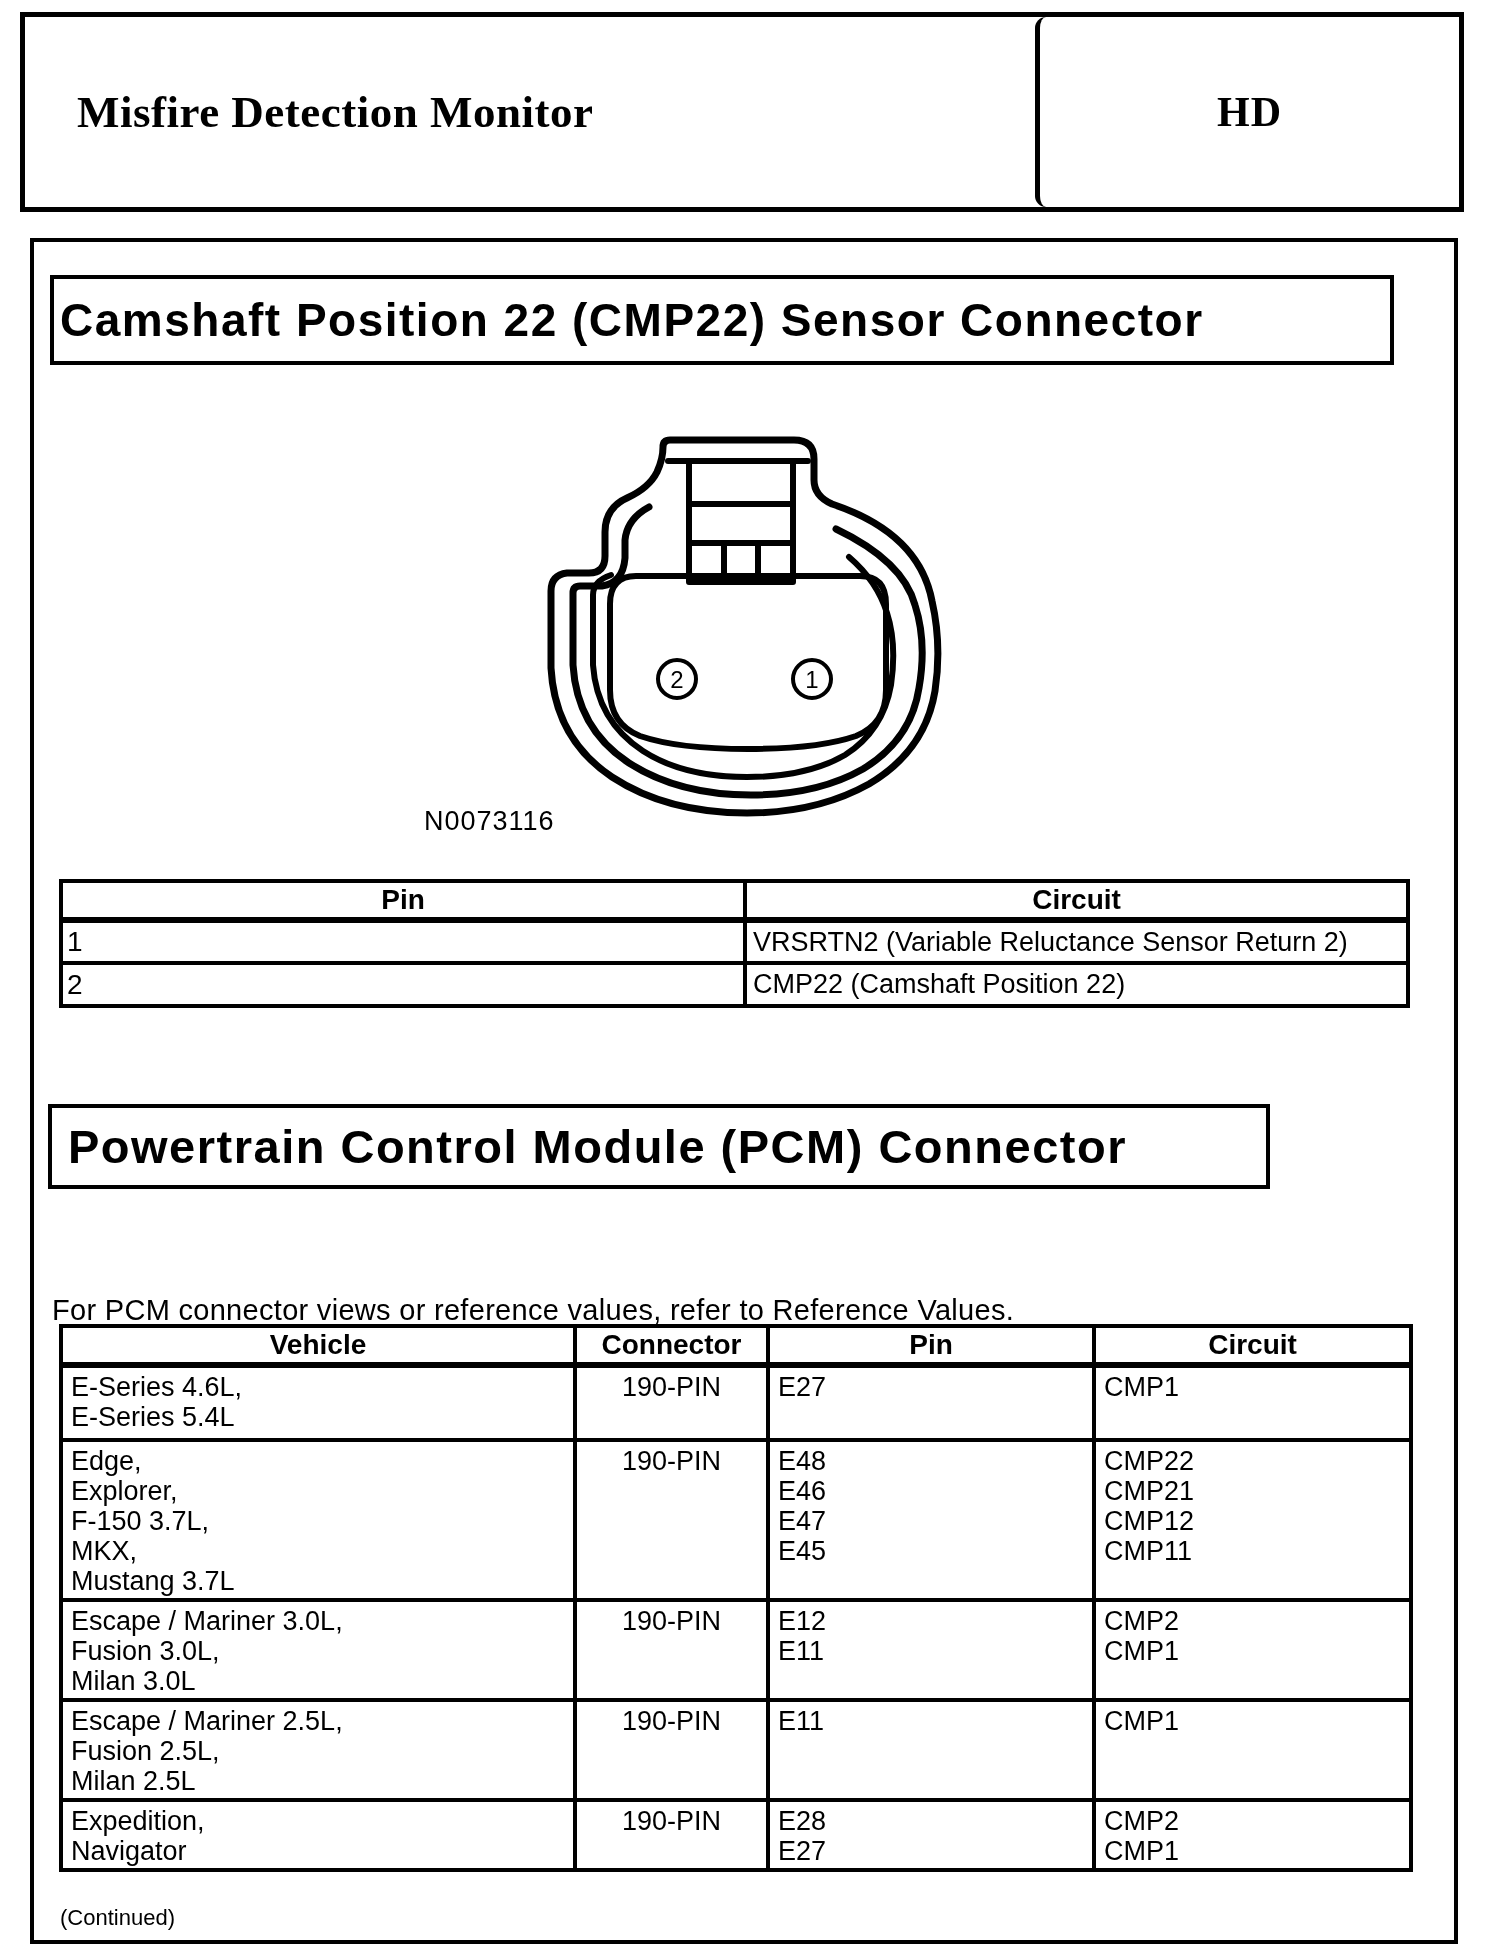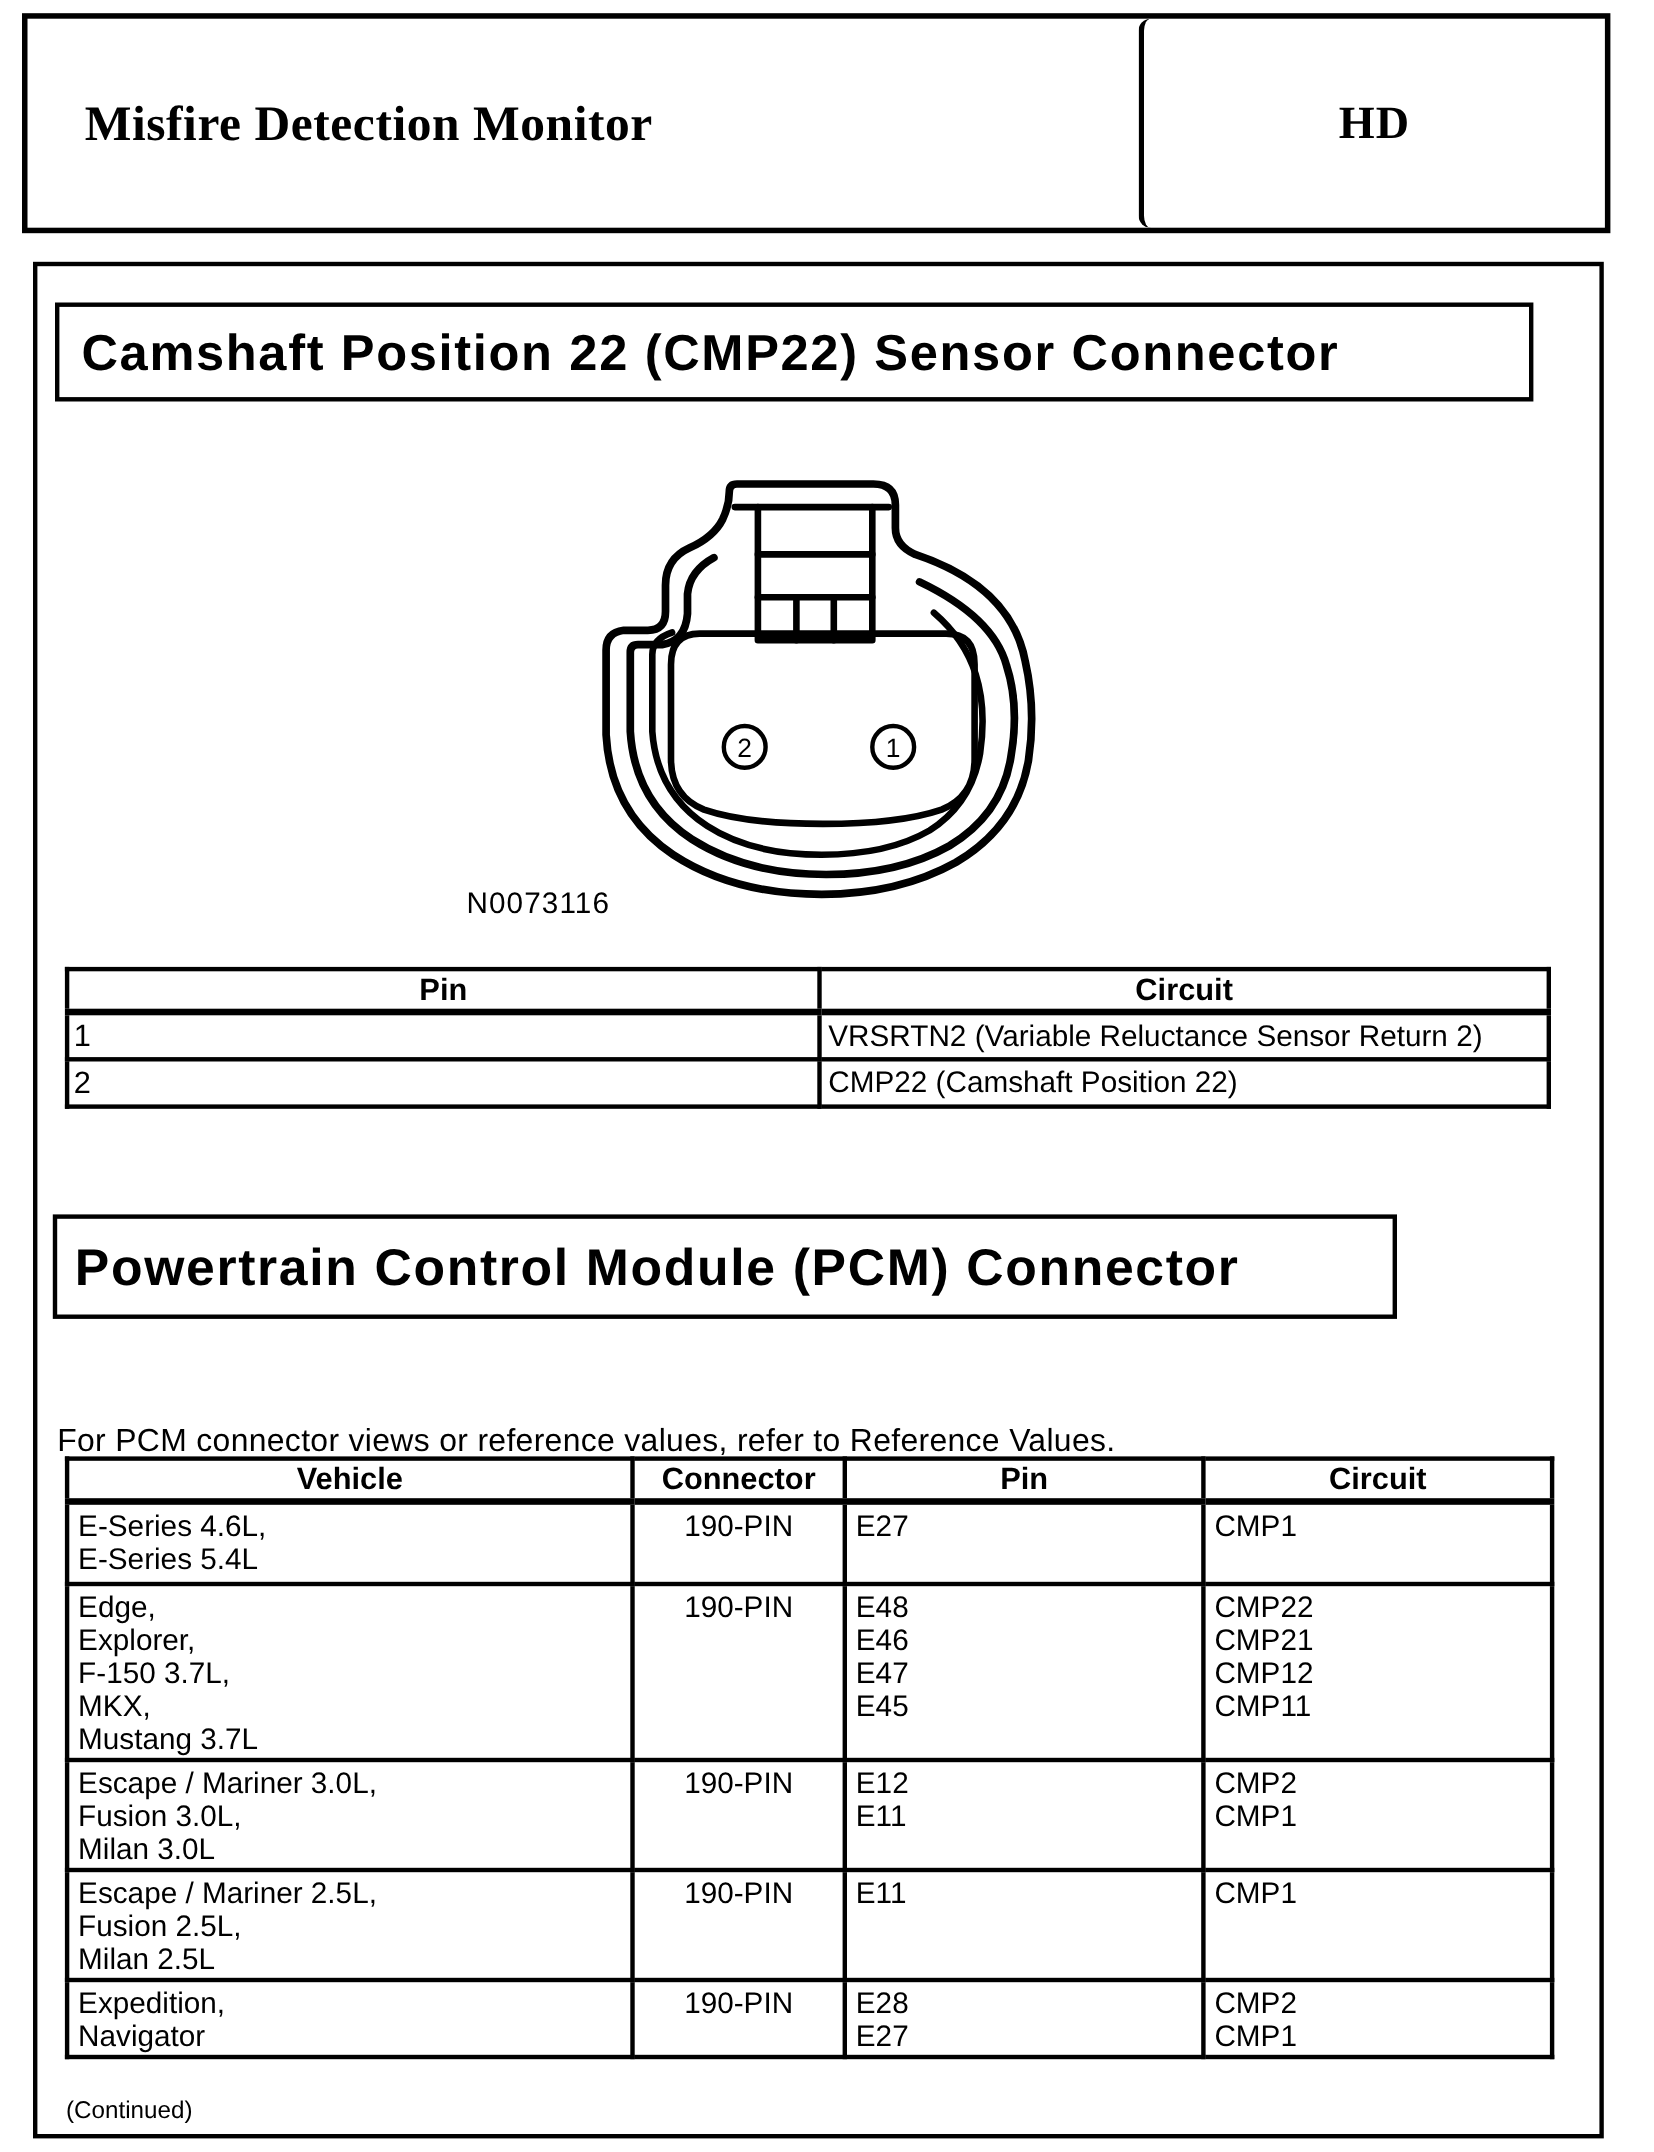--- a/index.html
+++ b/index.html
@@ -31,23 +31,23 @@
     position:absolute; left:30px; top:238px; width:1428px; height:1706px;
     border:4px solid #000; box-sizing:border-box;
   }
   .section-heading {
     position:absolute; border:4px solid #000; box-sizing:border-box;
     display:flex; align-items:center; background:#fff;
   }
   .section-heading .heading-text {
     font-weight:bold; letter-spacing:1.5px; white-space:nowrap;
   }
-  .heading-1 { left:16px; top:33px; width:1344px; height:90px; padding-left:20px; }
+  .heading-1 { left:16px; top:33px; width:1344px; height:90px; padding-left:6px; }
   .heading-1 .heading-text { font-size:46px; }
-  .heading-2 { left:14px; top:862px; width:1222px; height:95px; padding-left:16px; }
+  .heading-2 { left:14px; top:862px; width:1222px; height:85px; padding-left:16px; }
   .heading-2 .heading-text { font-size:47px; }
 
   .figure-wrap { position:absolute; left:388px; top:192px; width:530px; height:402px; }
 
   .intro-line { position:absolute; left:18px; top:1012px; font-size:29px; letter-spacing:0.3px;margin-top:40px; }
 
   
   table.doc-table { border-collapse:collapse; table-layout:fixed; background:#fff; }
   table.doc-table th, table.doc-table td {
     border:4px solid #000; font-size:27px; box-sizing:border-box; overflow:hidden;

